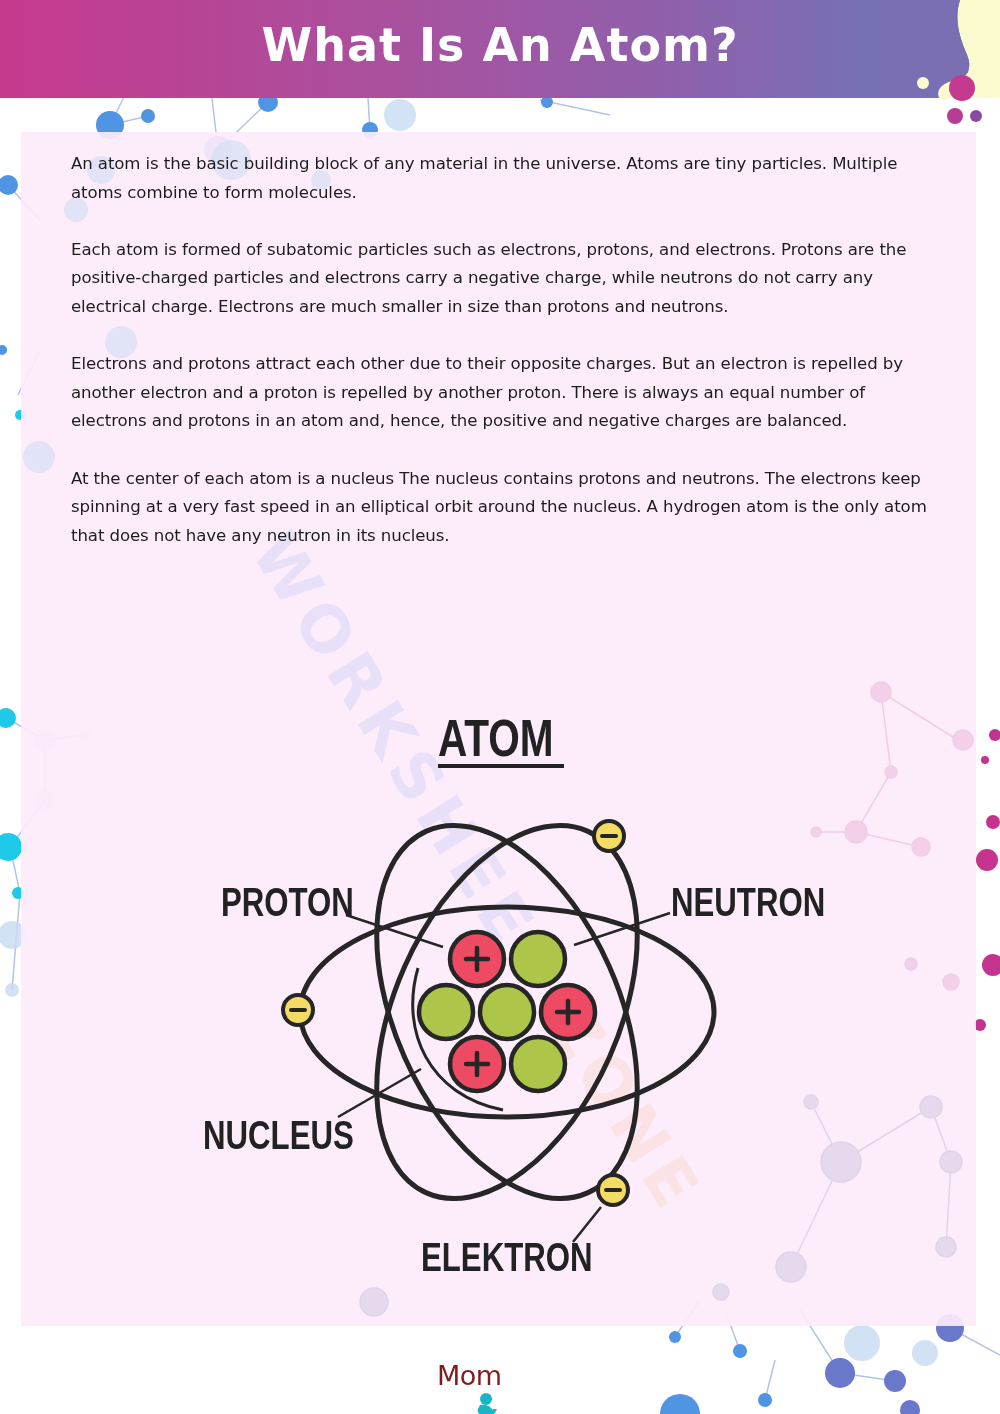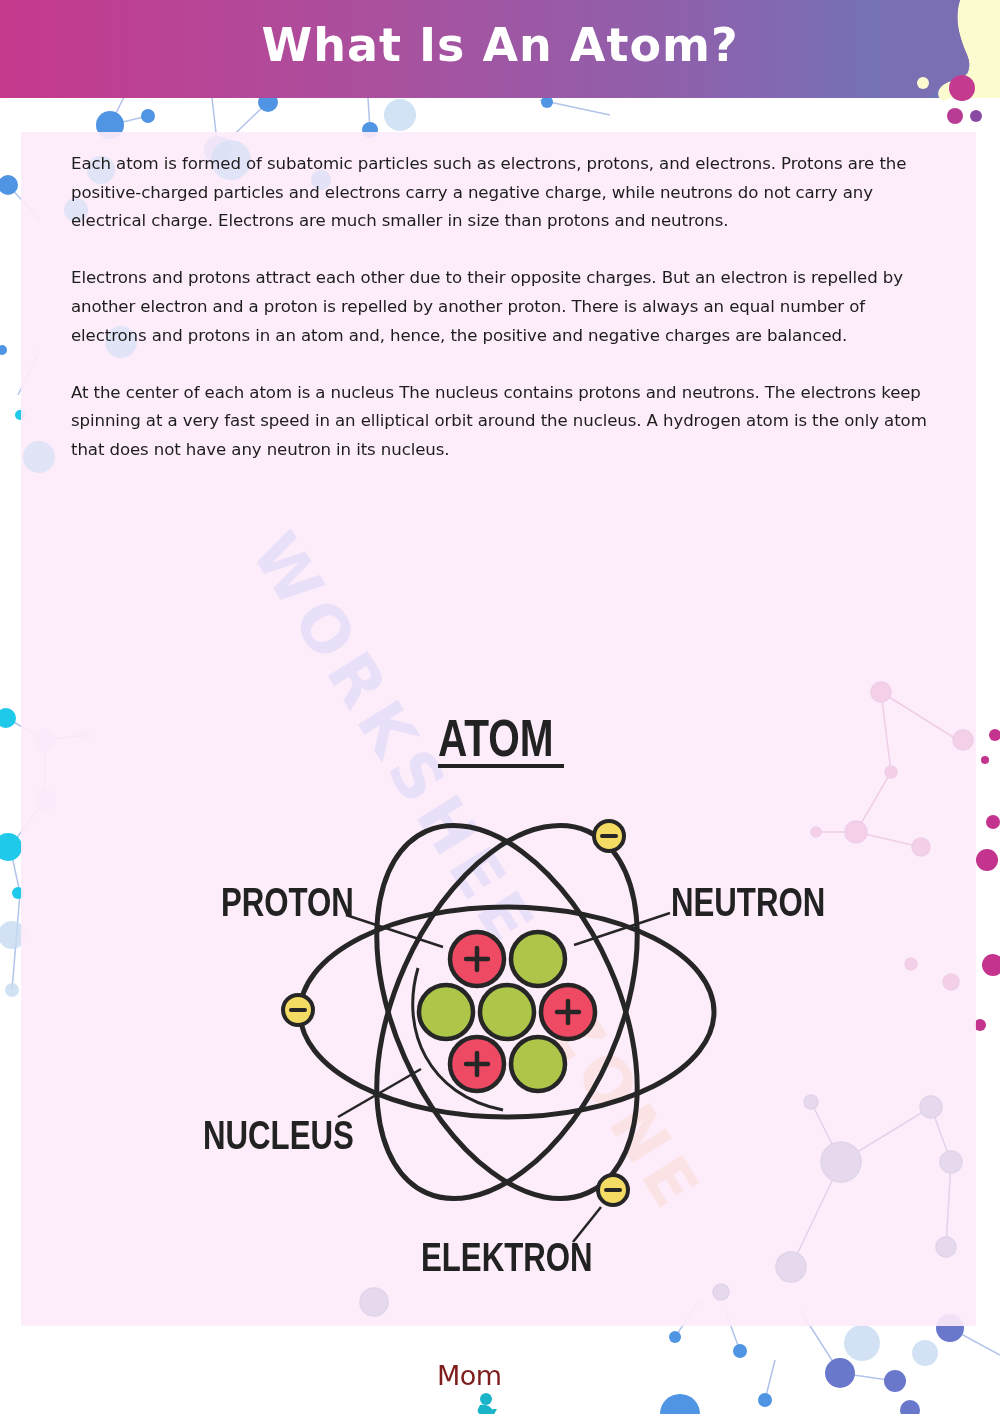--- a/index.html
+++ b/index.html
@@ -180,20 +180,21 @@
 <svg class="corner" viewBox="0 0 120 140">
   <path d="M120 0 L80 0 C75 15 78 30 82 42 C86 55 92 60 88 72 C82 82 68 78 60 88 C54 98 64 104 70 98 L120 98 Z" fill="#fcfbd0"></path>
   <path d="M80 0 C75 15 78 30 82 42 C86 55 92 60 88 72 C82 82 68 78 60 88 C50 98 45 98 40 98 L0 98 L0 0 Z" fill="#7b6fb4"></path>
   <circle cx="43" cy="83" r="6" fill="#fcfbd0"></circle>
   <circle cx="82" cy="88" r="13" fill="#c43a8e"></circle>
   <circle cx="75" cy="116" r="8" fill="#b83c94"></circle>
   <circle cx="96" cy="116" r="6" fill="#8a4aa4"></circle>
 </svg>
 
 <div class="content">
+  <p class="para">An atom is the basic building block of any material in the universe. Atoms are tiny particles. Multiple atoms combine to form molecules.</p>
   <p class="para">Each atom is formed of subatomic particles such as electrons, protons, and electrons. Protons are the positive-charged particles and electrons carry a negative charge, while neutrons do not carry any electrical charge. Electrons are much smaller in size than protons and neutrons.</p>
   <p class="para">Electrons and protons attract each other due to their opposite charges. But an electron is repelled by another electron and a proton is repelled by another proton. There is always an equal number of electrons and protons in an atom and, hence, the positive and negative charges are balanced.</p>
   <p class="para">At the center of each atom is a nucleus The nucleus contains protons and neutrons.  The electrons keep spinning at a very fast speed in an elliptical orbit around the nucleus. A hydrogen atom is the only atom that does not have any neutron in its nucleus.</p>
 </div>
 
 <div class="diagram">
   <div class="lbl title-atom">ATOM</div>
   <div class="title-underline"></div>
 
   <svg width="1000" height="600" style="position:absolute;left:0;top:0;">

